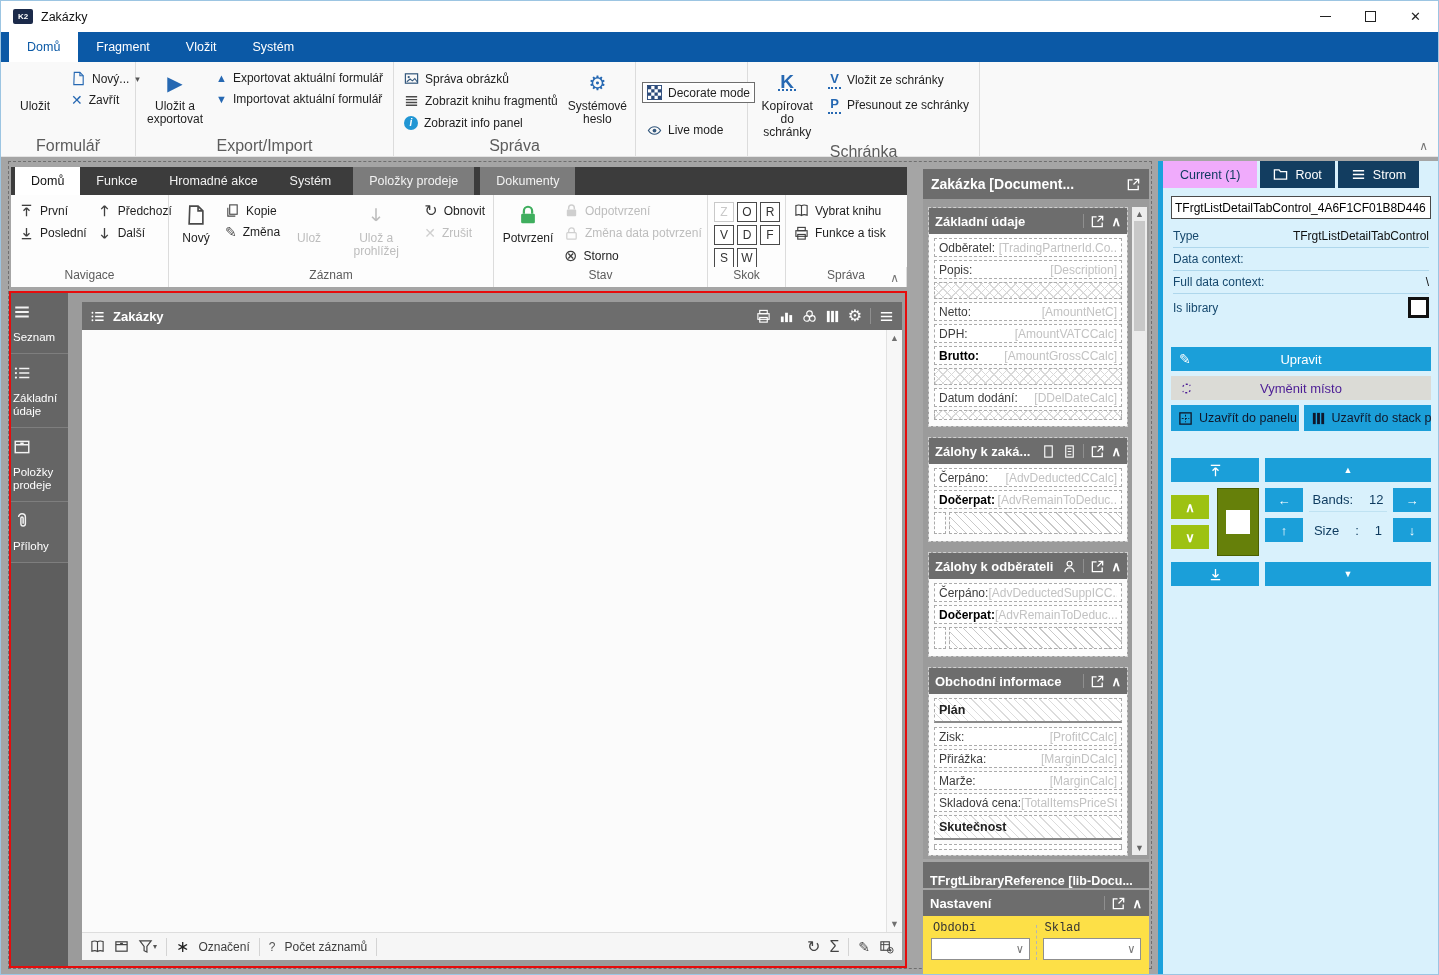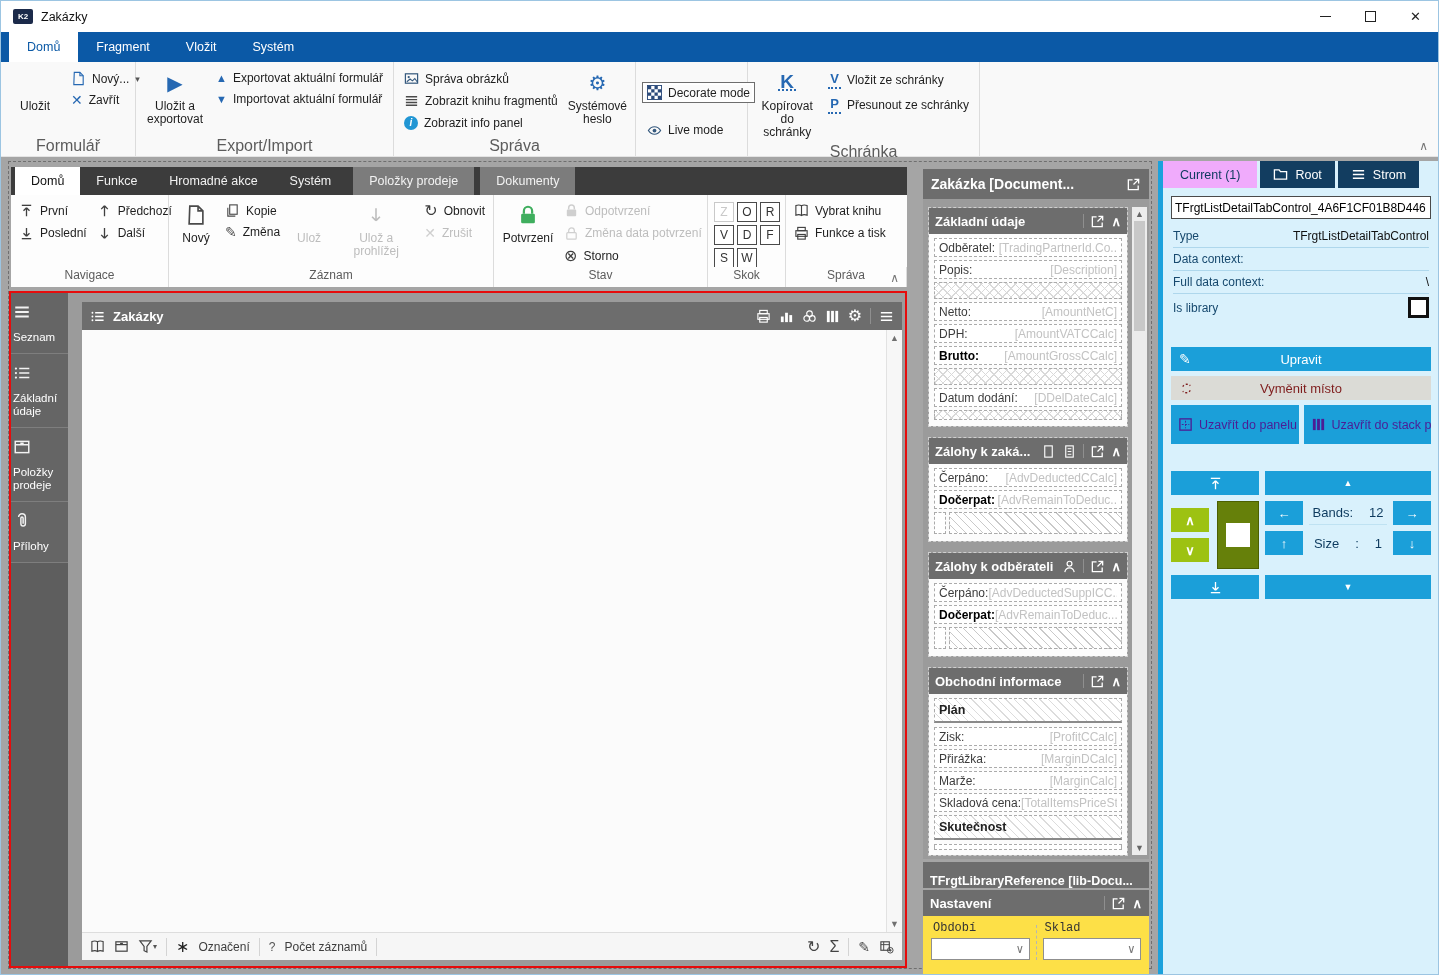--- a/index.html
+++ b/index.html
@@ -120,24 +120,24 @@
   .insp-tabs { display:flex; height:27px; }
   .itab-current { background:#f0abfc; color:#0d3a5e; display:flex; align-items:center; padding:0 17px; font-size:12.5px; }
   .itab-dark { background:#123d60; color:#fff; display:flex; align-items:center; gap:7px; padding:0 13px; margin-left:3px; font-size:12.5px; }
   .insp-id { display:block; width:calc(100% - 16px); margin:8px 8px 6px; height:23px; border:1px solid #4a4a4a; background:#fff; font-family:"Liberation Sans",sans-serif; font-size:12px; padding:0 3px; white-space:nowrap; overflow:hidden; }
   .insp-row { display:flex; justify-content:space-between; align-items:center; margin:0 10px; height:23px; border-bottom:1px solid #aed7ec; color:#17496e; }
   .insp-row .val { color:#111; }
   .insp-row.noline { border-bottom:none; height:27px; }
   .checkbox { width:21px; height:21px; border:3px solid #111; background:#fff; }
   .btn { height:24px; display:flex; align-items:center; justify-content:center; position:relative; font-size:13px; }
   .btn-blue { background:#1b9fd9; color:#fff; }
-  .btn-gray { background:#dbdbd6; color:#7f1d1d; }
+  .btn-gray { background:#dbdbd6; color:#4c1d95; }
   .btn .lico { position:absolute; left:8px; top:0; bottom:0; display:flex; align-items:center; }
   .btn-stack-row { display:flex; gap:5px; margin:0 8px; }
-  .btn-dock { flex:1; background:#1b9fd9; color:#4c1d95; height:39px; display:flex; align-items:center; gap:6px; padding:12px 7px; font-size:12.5px; white-space:nowrap; overflow:hidden; }
+  .btn-dock { flex:1; background:#1b9fd9; color:#0f172a; height:26px; display:flex; align-items:center; gap:6px; padding:12px 7px; font-size:12.5px; white-space:nowrap; overflow:hidden; }
   .mb5 { margin:0 8px 5px; }
   .pad { margin:27px 8px 0; }
   .pad-row { display:flex; gap:6px; margin-bottom:6px; }
   .pbtn { background:#1b9fd9; color:#fff; display:flex; align-items:center; justify-content:center; height:24px; font-size:13px; }
   .pb-left { width:88px; flex:none; }
   .pb-wide { flex:1; }
   .pb-sq { width:38px; flex:none; }
   .pgreen { background:#9dc212; color:#fff; width:38px; height:24px; display:flex; align-items:center; justify-content:center; font-size:13px; font-weight:bold; }
   .olive { width:42px; height:68px; background:#66800a; border:1px solid #4c6000; display:flex; align-items:center; justify-content:center; }
   .olive .insq { width:24px; height:24px; background:#fff; }

